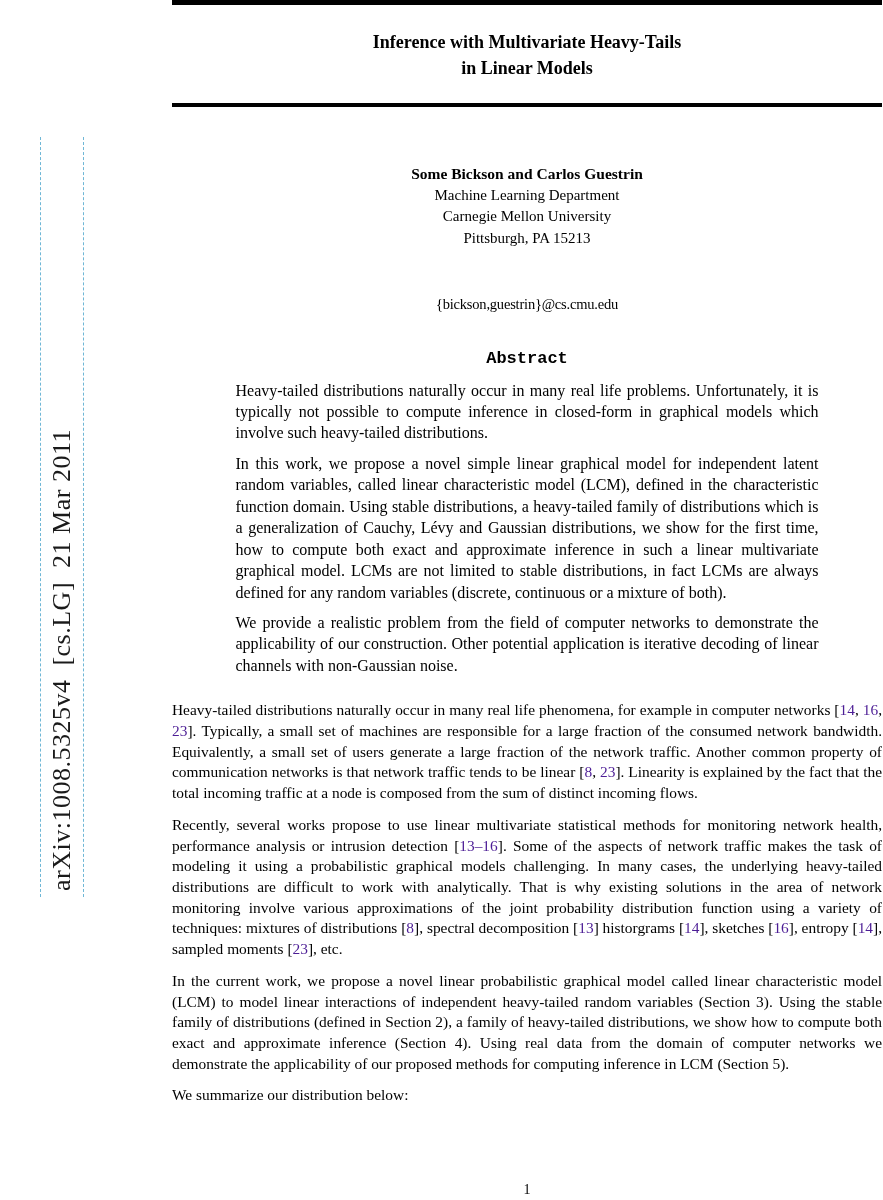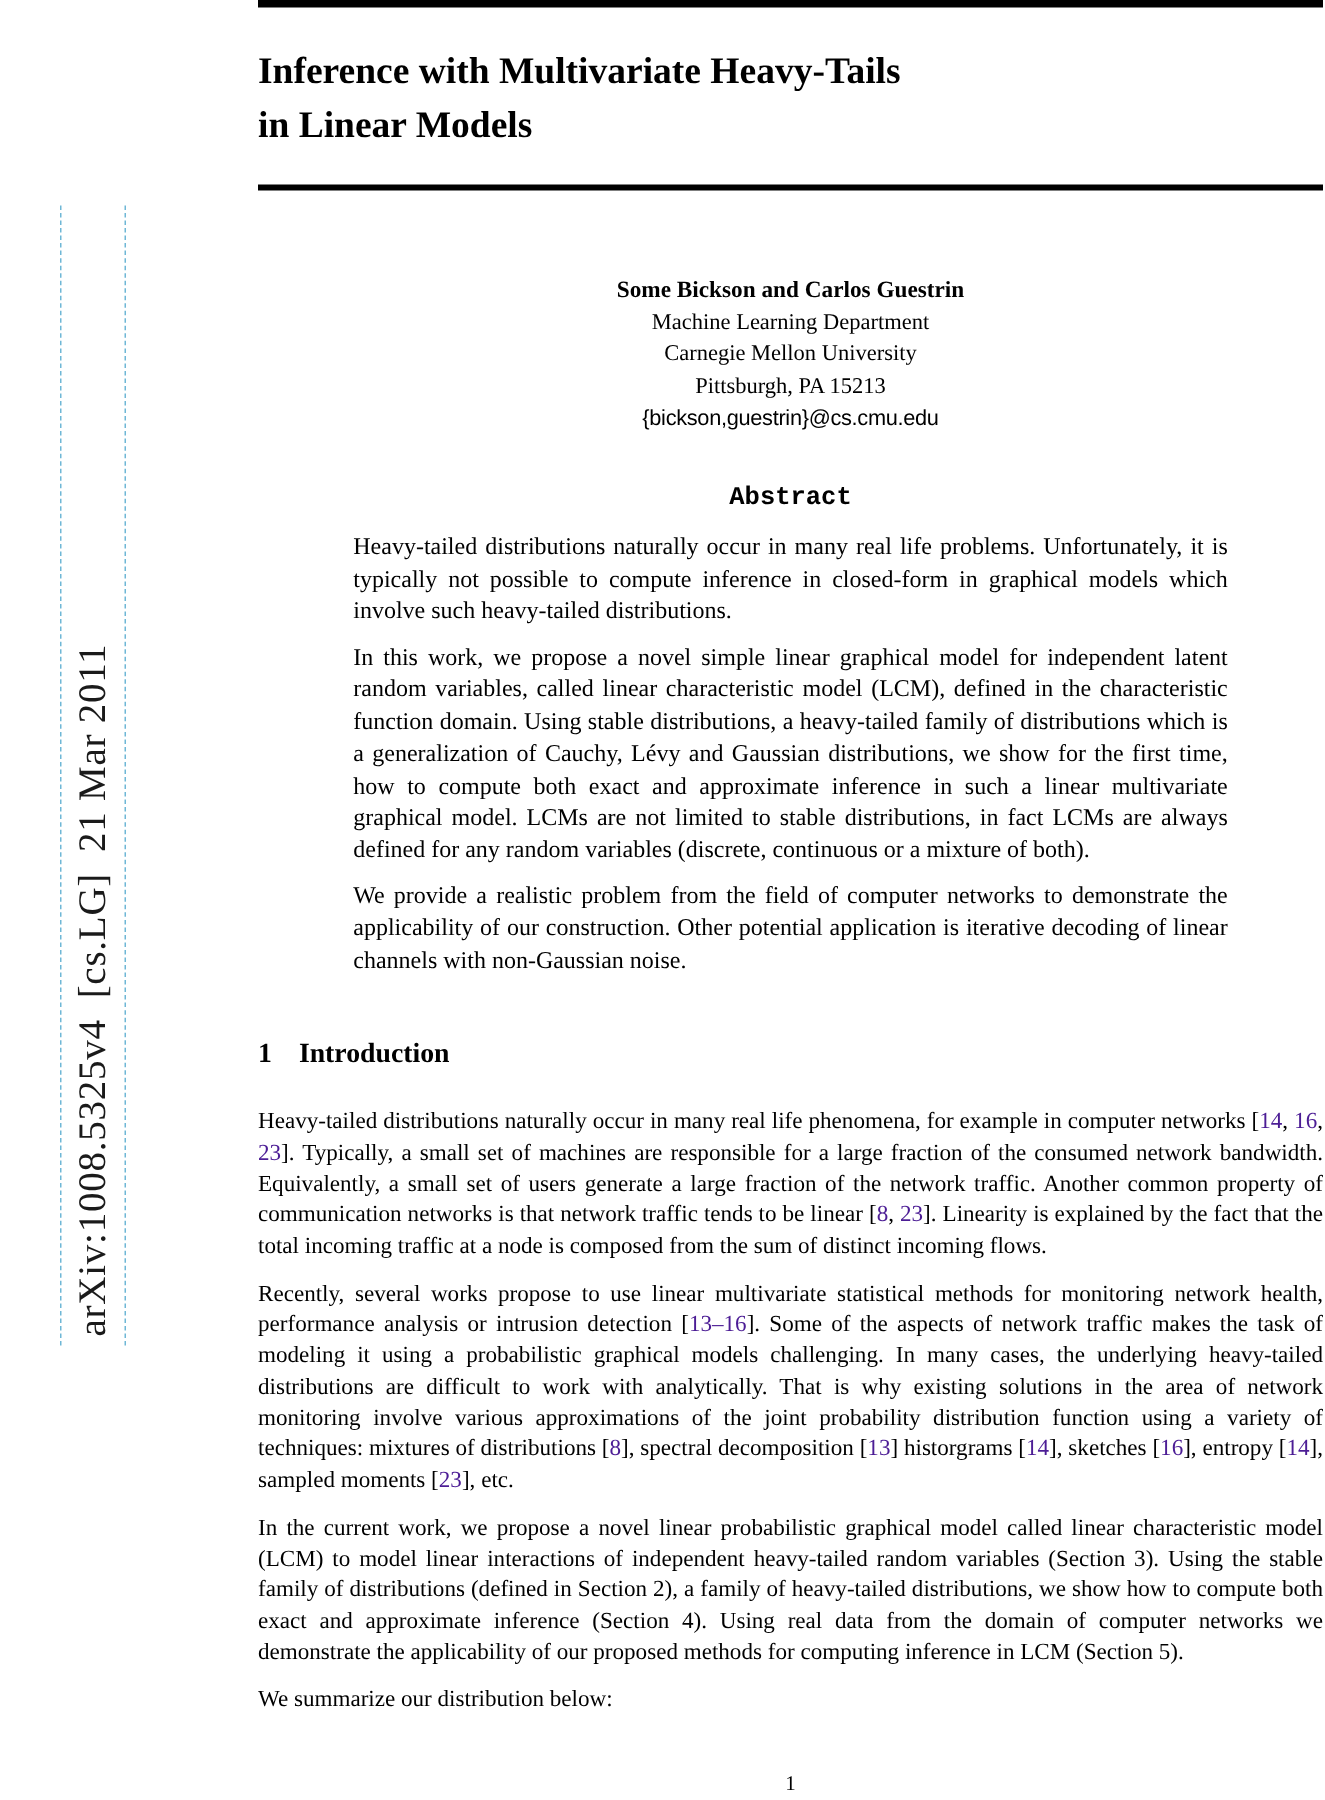--- a/index.html
+++ b/index.html
@@ -53,21 +53,22 @@
 
   .content {
     position: absolute;
     left: 172px;
     top: 0px;
     width: 710px;
     height: 1200px;
   }
 
   .title {
-    font-size: 25px;
+    text-align: center;
+    font-size: 18px;
     font-weight: bold;
     line-height: 1.42;
     margin-top: 30px;
     font-family: "Liberation Serif", serif;
   }
 
   .title-rule {
     margin-top: 22px;
     width: 710px;
     height: 4px;
@@ -78,23 +79,24 @@
     text-align: center;
     margin-top: 56px;
     font-size: 15px;
     line-height: 1.42;
   }
   .authors .names {
     font-weight: bold;
     font-size: 15.5px;
   }
   .authors .mono {
-    font-family: Liberation Sans, sans-serif;
+    font-family: Liberation Serif, serif;
     font-size: 14.5px;
     letter-spacing: -0.2px;
+    margin-top: 45px;
   }
 
   .abstract-head {
     text-align: center;
     font-weight: bold;
     font-size: 17px;
     margin-top: 34px;
     font-family: Liberation Mono, monospace;
   }
 
@@ -164,23 +166,20 @@
     </div>
 
     <div class="abstract-head">Abstract</div>
 
     <div class="abstract-body">
       <p>Heavy-tailed distributions naturally occur in many real life problems. Unfortunately, it is typically not possible to compute inference in closed-form in graphical models which involve such heavy-tailed distributions.</p>
       <p>In this work, we propose a novel simple linear graphical model for independent latent random variables, called linear characteristic model (LCM), defined in the characteristic function domain. Using stable distributions, a heavy-tailed family of distributions which is a generalization of Cauchy, Lévy and Gaussian distributions, we show for the first time, how to compute both exact and approximate inference in such a linear multivariate graphical model. LCMs are not limited to stable distributions, in fact LCMs are always defined for any random variables (discrete, continuous or a mixture of both).</p>
       <p>We provide a realistic problem from the field of computer networks to demonstrate the applicability of our construction. Other potential application is iterative decoding of linear channels with non-Gaussian noise.</p>
     </div>
 
-    <div class="section-head">
-      <span class="num">1</span><span>Introduction</span>
-    </div>
 
     <div class="body-text">
       <p><span>Heavy-tailed distributions naturally occur in many real life phenomena, for example in computer networks [</span><span class="cite">14</span><span>, </span><span class="cite">16</span><span>, </span><span class="cite">23</span><span>]. Typically, a small set of machines are responsible for a large fraction of the consumed network bandwidth. Equivalently, a small set of users generate a large fraction of the network traffic. Another common property of communication networks is that network traffic tends to be linear [</span><span class="cite">8</span><span>, </span><span class="cite">23</span><span>]. Linearity is explained by the fact that the total incoming traffic at a node is composed from the sum of distinct incoming flows.</span></p>
 
       <p><span>Recently, several works propose to use linear multivariate statistical methods for monitoring network health, performance analysis or intrusion detection [</span><span class="cite">13–16</span><span>]. Some of the aspects of network traffic makes the task of modeling it using a probabilistic graphical models challenging. In many cases, the underlying heavy-tailed distributions are difficult to work with analytically. That is why existing solutions in the area of network monitoring involve various approximations of the joint probability distribution function using a variety of techniques: mixtures of distributions [</span><span class="cite">8</span><span>], spectral decomposition [</span><span class="cite">13</span><span>] historgrams [</span><span class="cite">14</span><span>], sketches [</span><span class="cite">16</span><span>], entropy [</span><span class="cite">14</span><span>], sampled moments [</span><span class="cite">23</span><span>], etc.</span></p>
 
       <p>In the current work, we propose a novel linear probabilistic graphical model called linear characteristic model (LCM) to model linear interactions of independent heavy-tailed random variables (Section 3). Using the stable family of distributions (defined in Section 2), a family of heavy-tailed distributions, we show how to compute both exact and approximate inference (Section 4). Using real data from the domain of computer networks we demonstrate the applicability of our proposed methods for computing inference in LCM (Section 5).</p>
       <p>We summarize our distribution below:</p>
     </div>
 

